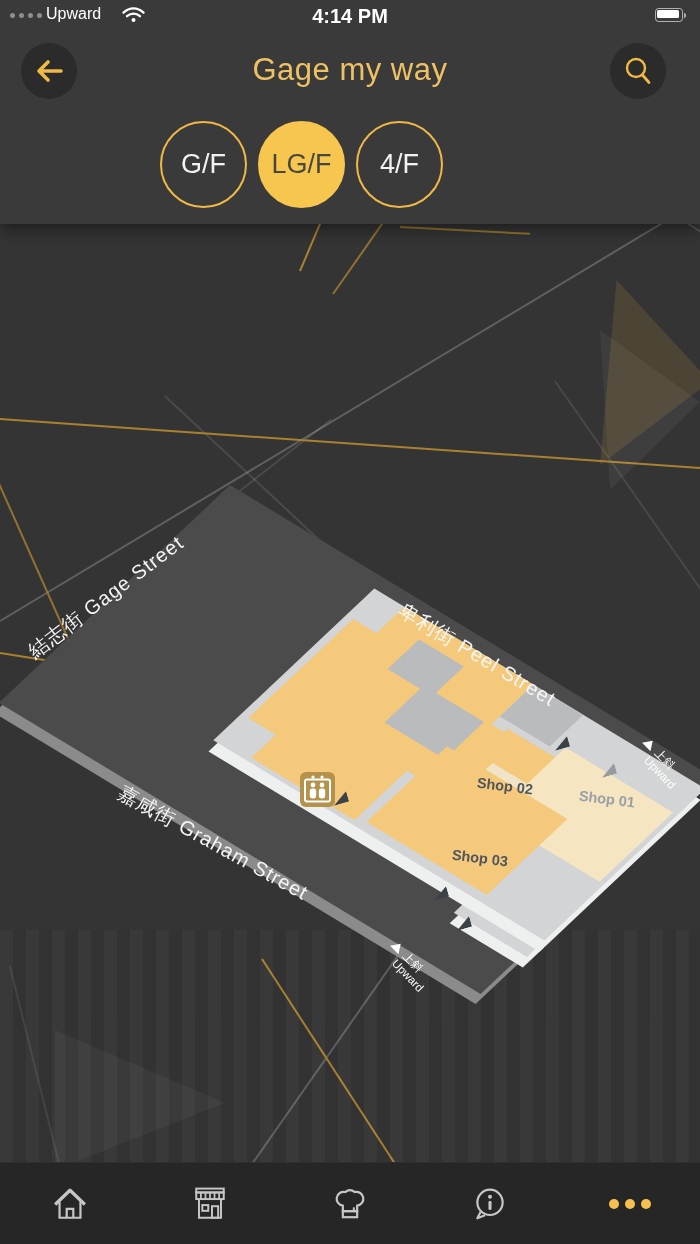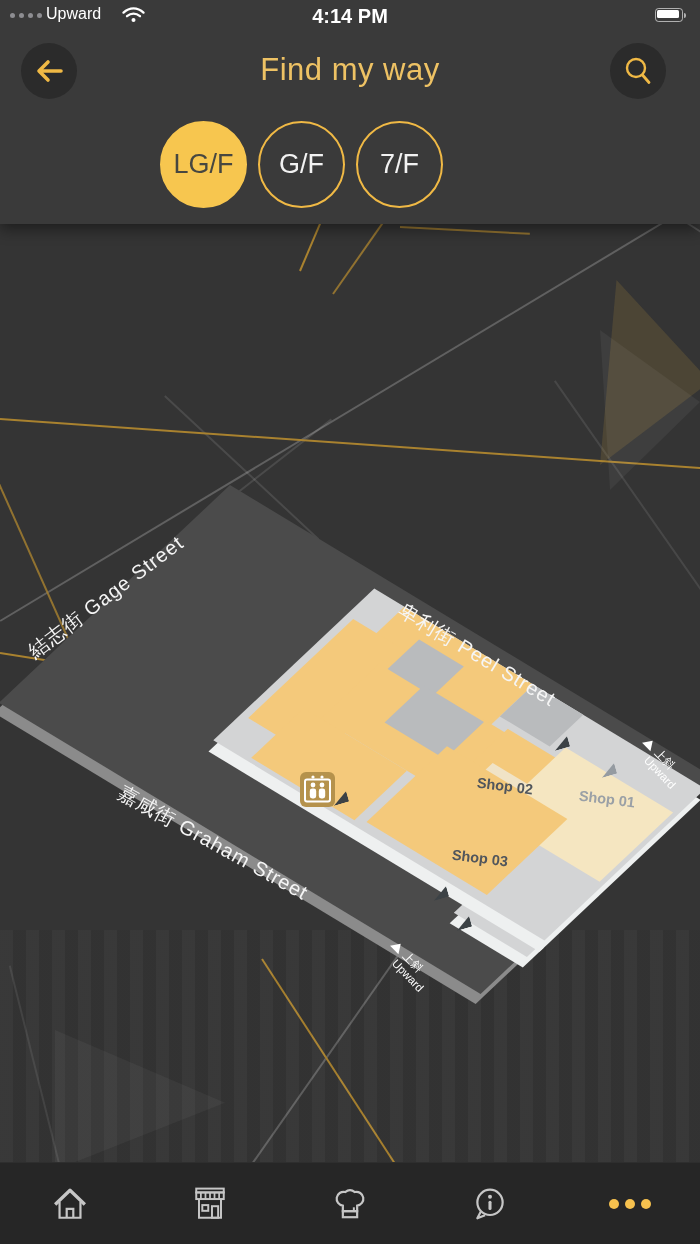--- a/index.html
+++ b/index.html
@@ -164,31 +164,31 @@
       <rect x="18.8" y="16.5" width="6.4" height="10" rx="2.4" fill="#fff"></rect>
     </svg>
   </div>
 
   <div class="header">
     <div class="circle-btn back-btn">
       <svg width="34" height="34" viewBox="0 0 34 34">
         <path d="M29 17 H8 M16 8 L7 17 L16 26" fill="none" stroke="#f0b945" stroke-width="3.6" stroke-linecap="round" stroke-linejoin="round"></path>
       </svg>
     </div>
-    <div class="page-title">Find my way</div>
+    <div class="page-title">Gage my way</div>
     <div class="circle-btn search-btn">
       <svg width="32" height="32" viewBox="0 0 32 32">
         <circle cx="14" cy="13" r="9" fill="none" stroke="#f0b945" stroke-width="2.4"></circle>
         <path d="M20.5 20 L27 27.5" stroke="#f0b945" stroke-width="2.8" stroke-linecap="round"></path>
       </svg>
     </div>
     <div class="floor-row">
+      <div class="floor-btn">G/F</div>
       <div class="floor-btn sel">LG/F</div>
-      <div class="floor-btn">G/F</div>
-      <div class="floor-btn">7/F</div>
+      <div class="floor-btn">4/F</div>
     </div>
   </div>
 
   <div class="statusbar">
     <div class="sig-dots">
         <i></i>
         <i></i>
         <i></i>
         <i></i>
       </div>

